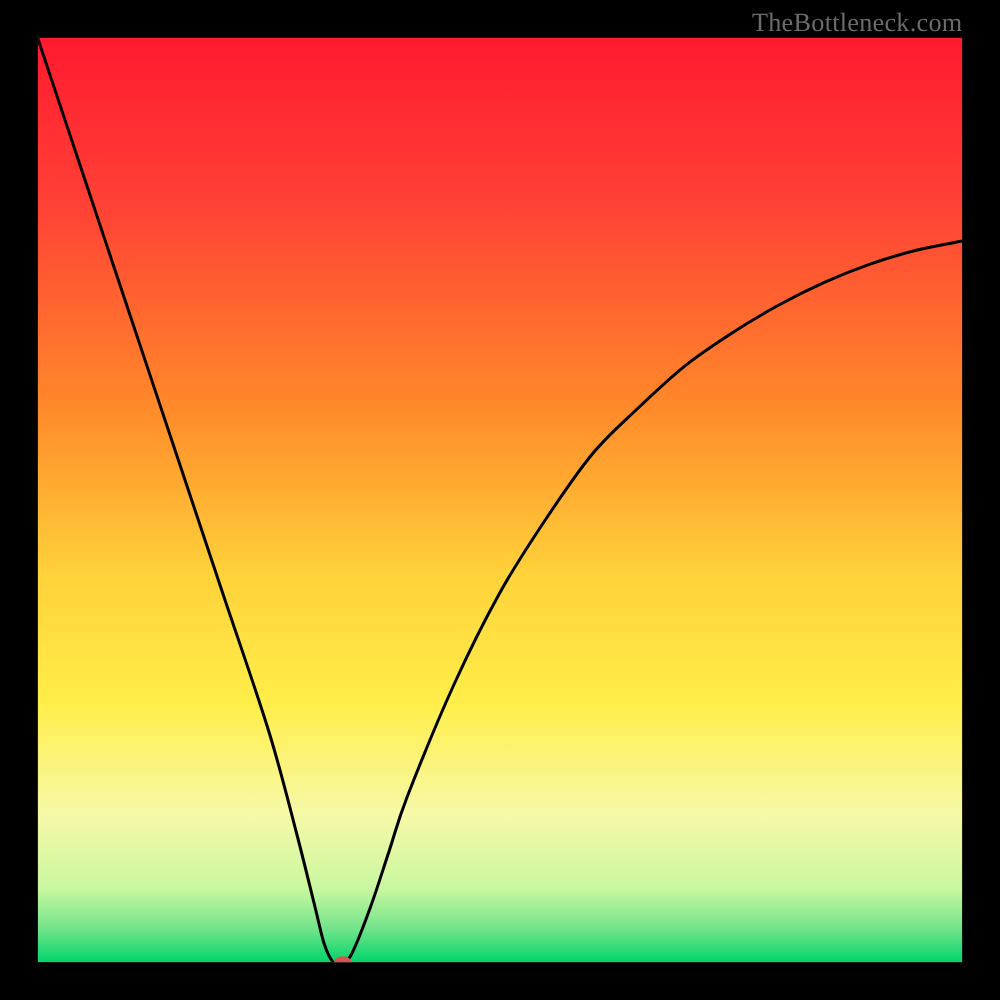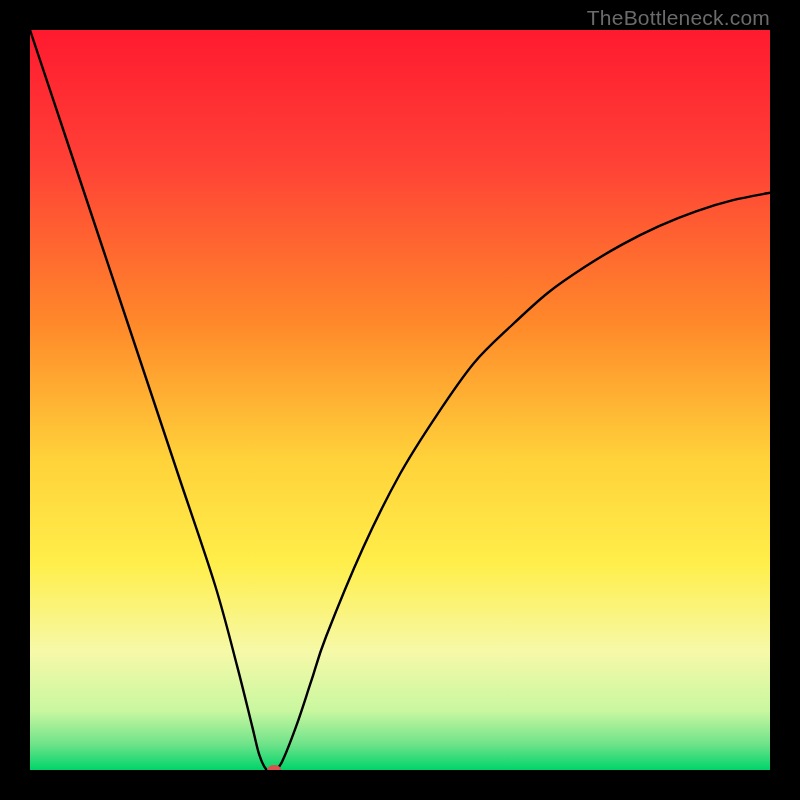--- a/index.html
+++ b/index.html
@@ -11,20 +11,21 @@
     overflow: hidden;
     font-family: Arial, Helvetica, sans-serif;
   }
   .frame {
     position: absolute;
     left: 0;
     top: 0;
     width: 800px;
     height: 800px;
     background: #000;
+    font-family: Liberation Serif, serif;
   }
   .plot {
     position: absolute;
     left: 30px;
     top: 30px;
     width: 740px;
     height: 740px;
     overflow: hidden;
   }
   .gradient-bg {

